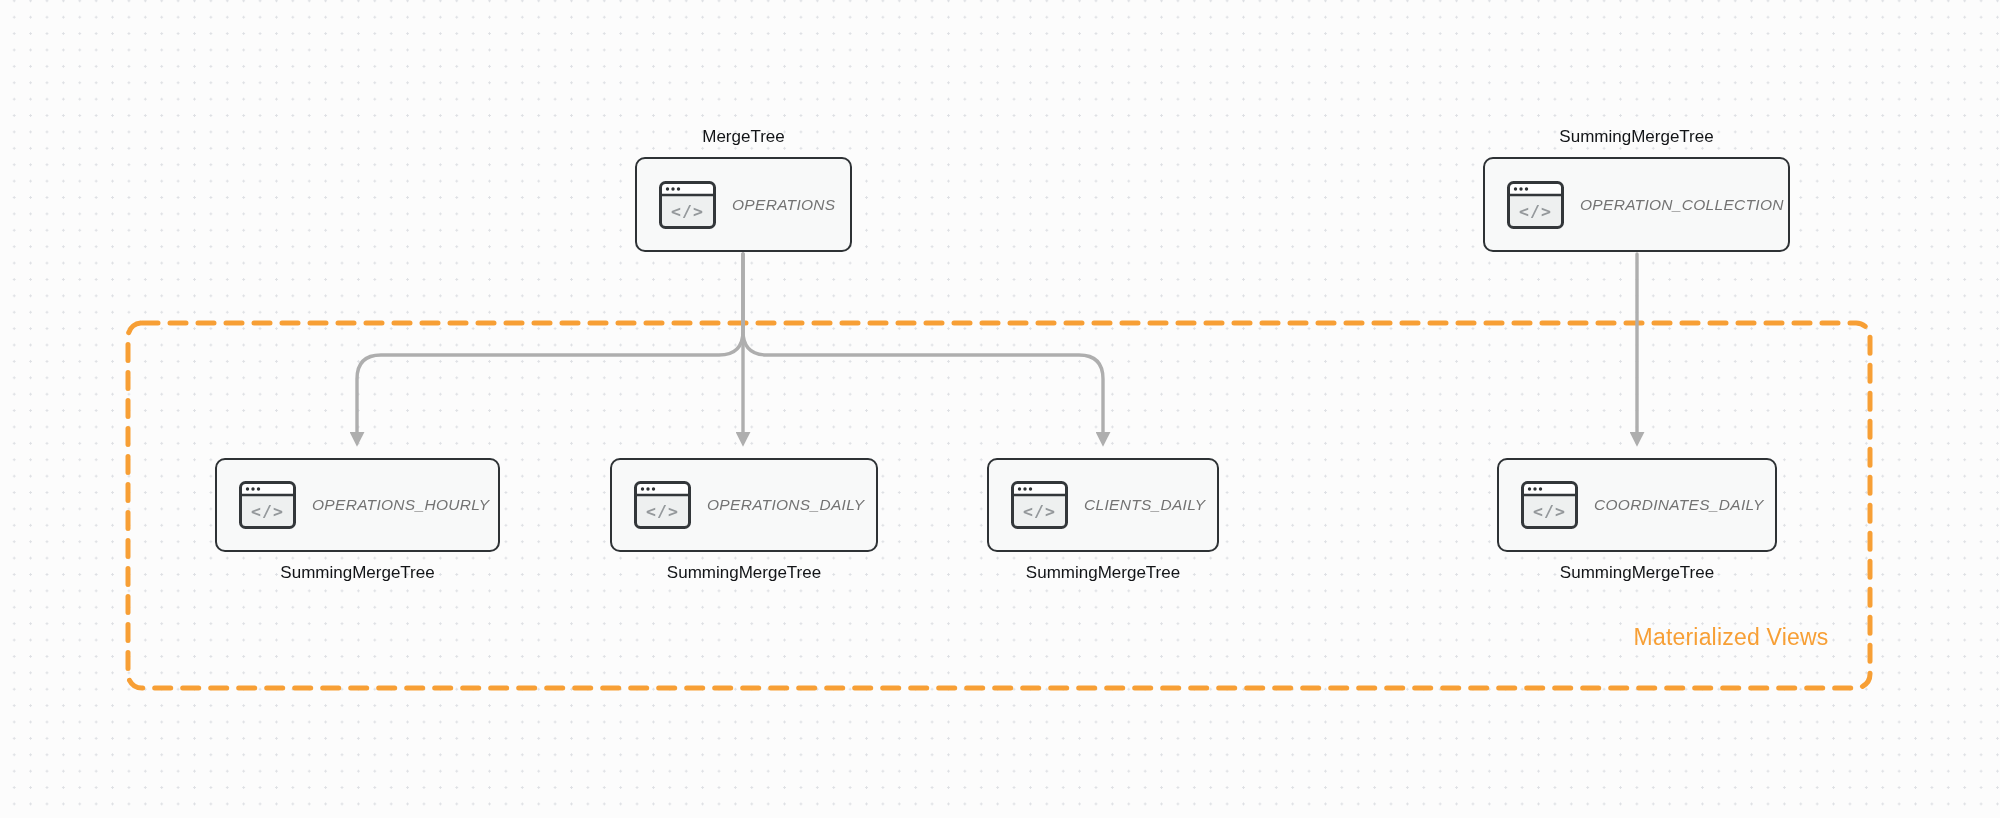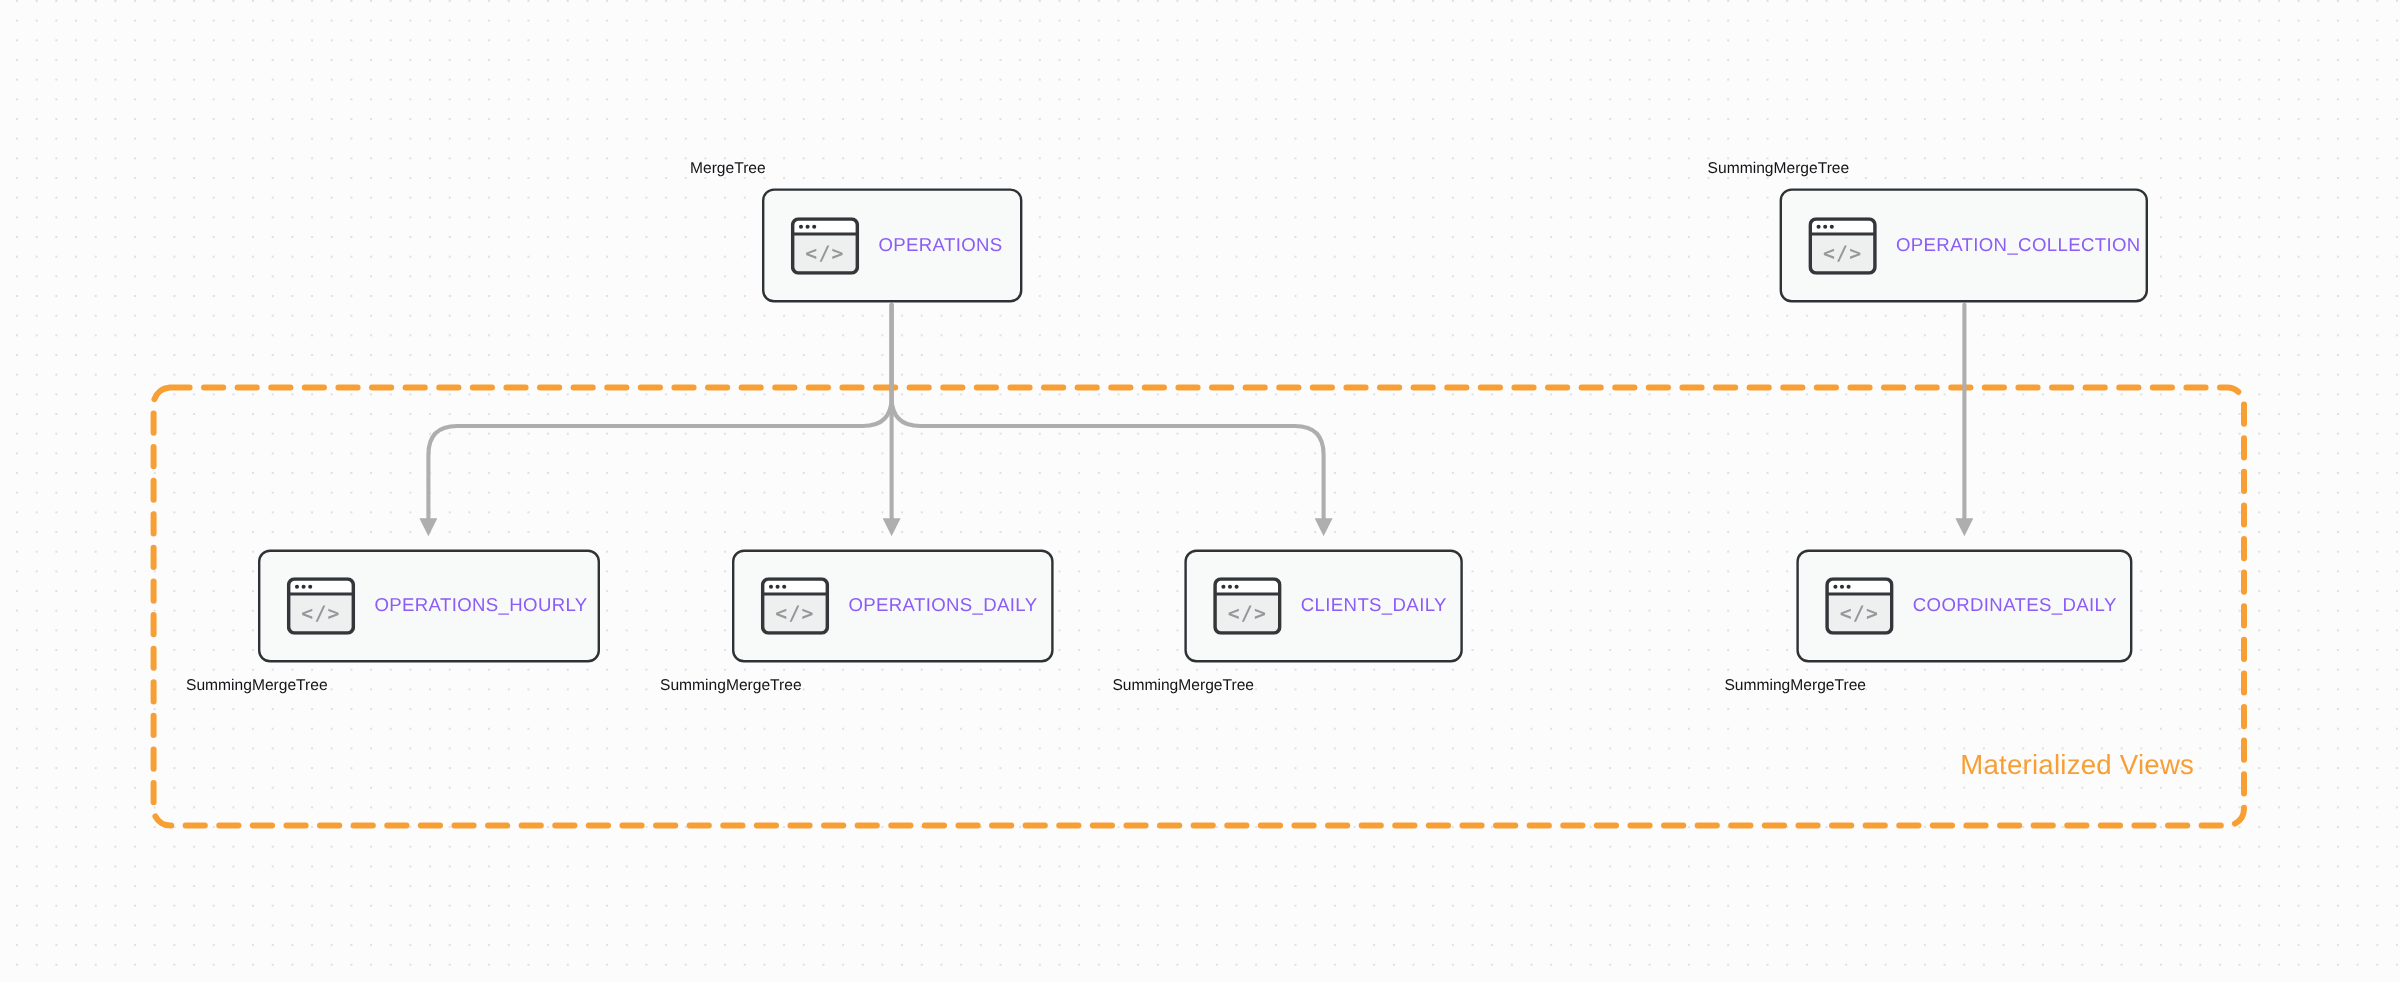--- a/index.html
+++ b/index.html
@@ -50,28 +50,30 @@
     box-sizing:border-box;
     background:var(--node-fill,#f8f9f9);
     border:2.5px solid var(--node-border,#2e3235);
     border-radius:10px;
     display:flex;
     align-items:center;
     padding-left:22px;
     gap:16px;
   }
   .node-label{
+    font-style:italic;
     font-size:15.5px;
-    color:#8b5cf6;
+    color:#737373;
     letter-spacing:.3px;
     white-space:nowrap;
   }
   .engine-label{
     position:absolute;left:-60px;right:-60px;
-    font-size:13px;
+    text-align:center;
+    font-size:17px;
     font-weight:500;
     color:#121417;
     white-space:nowrap;
   }
   .engine-label.above{ bottom:calc(100% + 10px); }
   .engine-label.below{ top:calc(100% + 11px); }
   .win-icon{ display:block;width:57px;height:48px;flex:0 0 auto; }
   .win-icon .frame{ fill:none;stroke:#33373a;stroke-width:3; }
   .win-icon .body{ fill:#eef0f0; }
   .win-icon .titlebar{ fill:#ffffff; }

